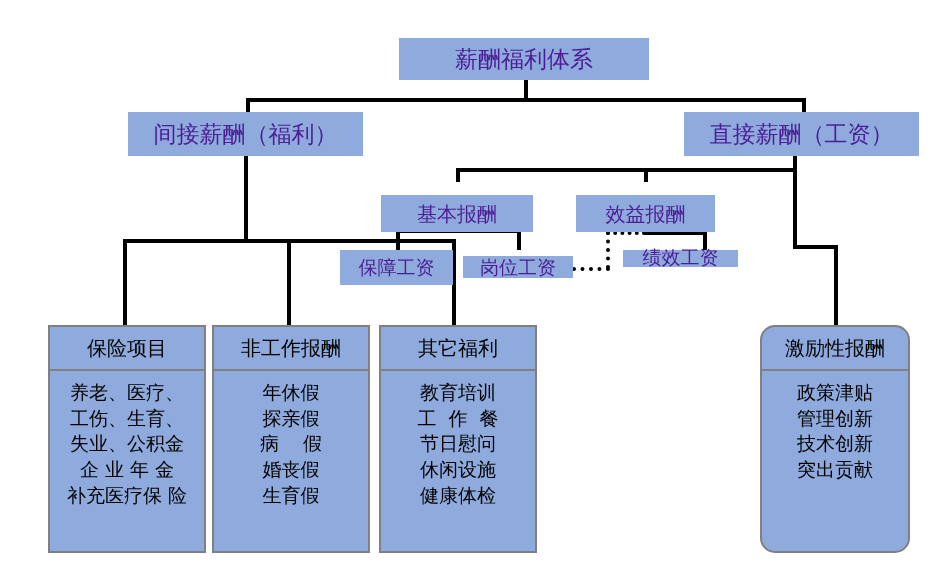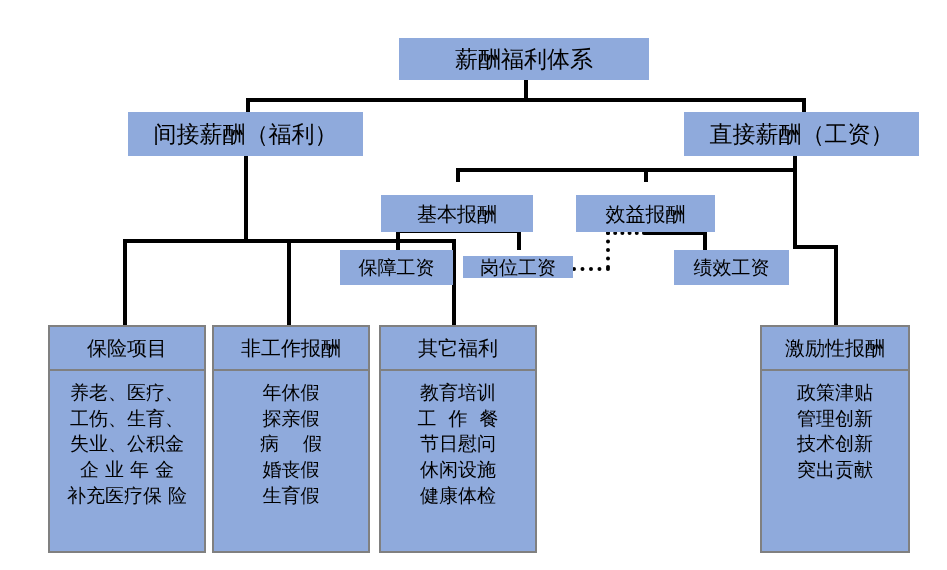--- a/index.html
+++ b/index.html
@@ -38,21 +38,21 @@
     border-left: 4px dotted #000000;
   }
 
   
   .node {
     position: absolute;
     background: #8faadc;
     display: flex;
     align-items: center;
     justify-content: center;
-    color: #000000;
+    color: #4c1d95;
     box-sizing: border-box;
     z-index: 3;
     font-family: Liberation Serif, serif;
   }
   .node-label {
     line-height: 1;
     white-space: nowrap;
   }
 
   .n-root   { font-size: 23px; }
@@ -154,21 +154,21 @@
   </div>
 
   <div class="node n-lvl4" style="left:340px; top:250px; width:113px; height:35px;">
     <span class="node-label">保障工资</span>
   </div>
 
   <div class="node n-lvl4" style="left:463px; top:256px; width:110px; height:22px;">
     <span class="node-label">岗位工资</span>
   </div>
 
-  <div class="node n-lvl4" style="left:674px; top:250px; width:115px; height:35px;">
+  <div class="node n-lvl4" style="left:623px; top:250px; width:115px; height:17px;align-items:flex-end;">
     <span class="node-label">绩效工资</span>
   </div>
 
   <div class="panel" style="left:48px; top:325px; width:158px; height:228px;">
     <div class="panel-head">保险项目</div>
     <div class="panel-body">
       <div class="row">养老、医疗、</div>
       <div class="row">工伤、生育、</div>
       <div class="row">失业、公积金</div>
       <div class="row">企 业 年 金</div>
@@ -191,21 +191,21 @@
     <div class="panel-head">其它福利</div>
     <div class="panel-body">
       <div class="row">教育培训</div>
       <div class="row">工  作  餐</div>
       <div class="row">节日慰问</div>
       <div class="row">休闲设施</div>
       <div class="row">健康体检</div>
     </div>
   </div>
 
-  <div class="panel" style="left:760px; top:325px; width:150px; height:228px;">
+  <div class="panel" style="left:760px; top:325px; width:150px; height:228px;border-radius:15px;">
     <div class="panel-head">激励性报酬</div>
     <div class="panel-body">
       <div class="row">政策津贴</div>
       <div class="row">管理创新</div>
       <div class="row">技术创新</div>
       <div class="row">突出贡献</div>
     </div>
   </div>
 
 </div>

